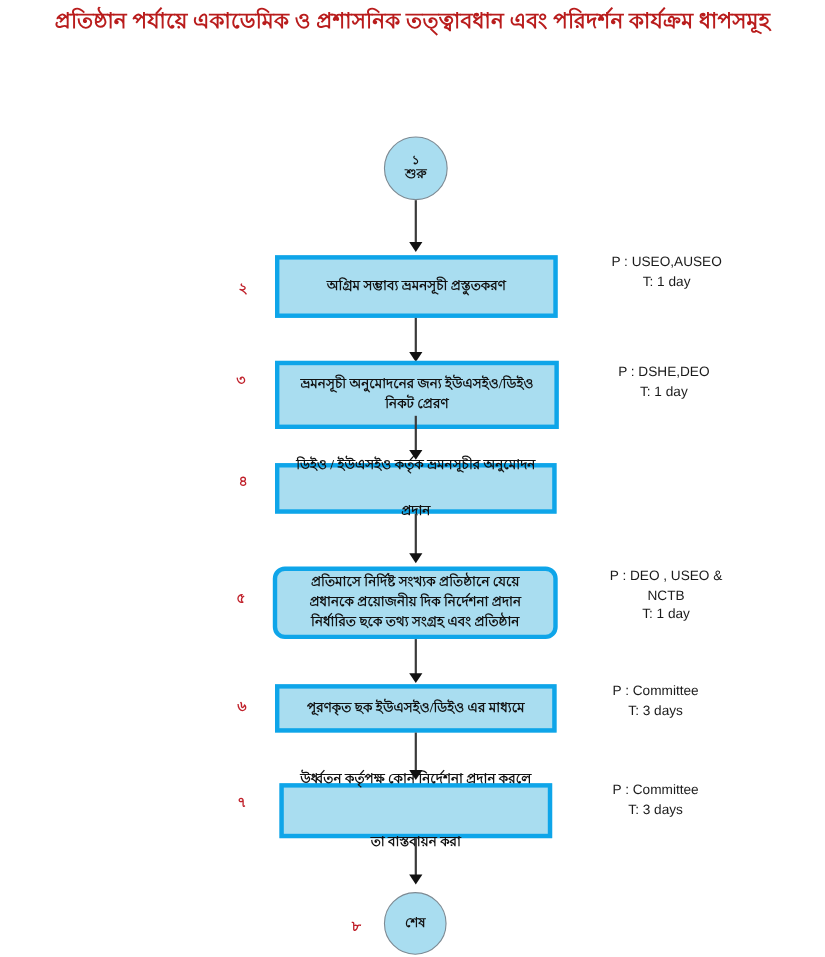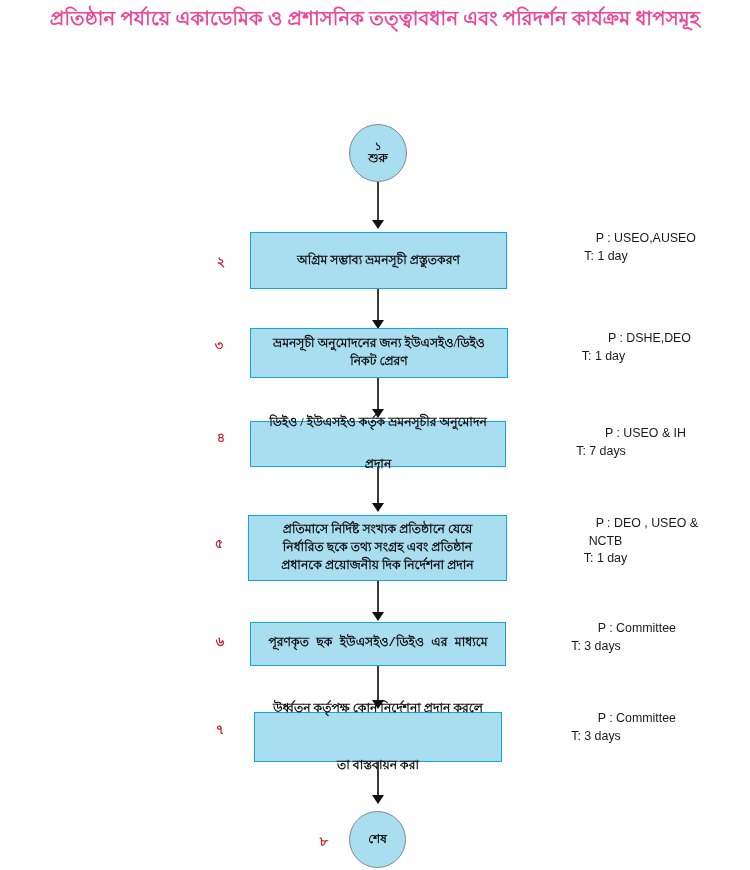--- a/index.html
+++ b/index.html
@@ -19,21 +19,21 @@
   #flow-title {
     position: absolute;
     left: 0;
     top: 4px;
     width: 750px;
     text-align: center;
     font-family: "Liberation Serif", serif;
     font-weight: bold;
     font-size: 19.5px;
     letter-spacing: 0.2px;
-    color: #ec4899;
+    color: #b91c1c;
     white-space: nowrap;
   }
 
   
   #flow-canvas {
     position: absolute;
     left: 0;
     top: 0;
     width: 750px;
     height: 870px;
@@ -63,21 +63,21 @@
   }
   .terminator .term-label {
     font-size: 12px;
   }
 
   
   .process-box {
     position: absolute;
     box-sizing: border-box;
     background: #a9ddf0;
-    border: 1px solid #0ea5e9;
+    border: 4px solid #0ea5e9;
     display: flex;
     flex-direction: column;
     align-items: center;
     justify-content: center;
     text-align: center;
     font-family: "Liberation Serif", serif;
     font-weight: bold;
     font-size: 12.3px;
     color: #111111;
     line-height: 1.45;
@@ -103,21 +103,21 @@
   .annotation {
     position: absolute;
     font-family: "Liberation Sans", sans-serif;
     font-size: 12.4px;
     color: #1a1a1a;
     line-height: 1.42;
     text-align: center;
     white-space: nowrap;
   }
   .annotation .ann-line { display: block; }
-  .annotation .ann-p { text-align: right; }
+  .annotation .ann-p { text-align: center; }
 
   
   .connector {
     position: absolute;
     width: 1.4px;
     background: #3a3a3a;
   }
   .arrowhead {
     position: absolute;
     width: 0;
@@ -148,62 +148,58 @@
   </div>
   <div class="annotation" style="left:516px; top:230px; width:180px;">
     <span class="ann-line ann-p">P : USEO,AUSEO</span>
     <span class="ann-line">T: 1 day</span>
   </div>
 
   <div class="connector" style="left:377.3px; top:289px; height:37px;"></div>
   <div class="arrowhead" style="left:372px; top:320px;"></div>
 
   <div class="step-number" style="left:205px; top:336px;">৩</div>
-  <div class="process-box" style="left:250px; top:328px; width:258px; height:50px;">
+  <div class="process-box" style="left:250px; top:328px; width:258px; height:62px;">
     <span class="line">ভ্রমনসূচী অনুমোদনের জন্য ইউএসইও/ডিইও</span>
     <span class="line">নিকট  প্রেরণ</span>
   </div>
   <div class="annotation" style="left:516px; top:330px; width:175px;">
     <span class="ann-line ann-p">P : DSHE,DEO</span>
     <span class="ann-line">T: 1 day</span>
   </div>
 
   <div class="connector" style="left:377.3px; top:378px; height:36px;"></div>
   <div class="arrowhead" style="left:372px; top:409px;"></div>
 
   <div class="step-number" style="left:207px; top:428px;">৪</div>
   <div class="process-box" style="left:250px; top:421px; width:256px; height:46px;gap:24px;">
     <span class="line">ডিইও / ইউএসইও কর্তৃক ভ্রমনসূচীর অনুমোদন</span>
     <span class="line">প্রদান</span>
   </div>
-  <div class="annotation" style="left:516px; top:425px; width:170px;">
-    <span class="ann-line ann-p">P : USEO &amp; IH</span>
-    <span class="ann-line">T: 7 days</span>
-  </div>
 
   <div class="connector" style="left:377.3px; top:467px; height:40px;"></div>
   <div class="arrowhead" style="left:372px; top:503px;"></div>
 
   <div class="step-number" style="left:205px; top:534px;">৫</div>
-  <div class="process-box" style="left:248px; top:515px; width:259px; height:66px;">
+  <div class="process-box" style="left:248px; top:515px; width:259px; height:66px;border-radius:11px;">
     <span class="line">প্রতিমাসে নির্দিষ্ট সংখ্যক প্রতিষ্ঠানে যেয়ে</span>
+    <span class="line">প্রধানকে প্রয়োজনীয় দিক নির্দেশনা প্রদান</span>
     <span class="line">নির্ধারিত ছকে তথ্য সংগ্রহ এবং প্রতিষ্ঠান</span>
-    <span class="line">প্রধানকে প্রয়োজনীয় দিক নির্দেশনা প্রদান</span>
   </div>
   <div class="annotation" style="left:513px; top:515px; width:185px;">
     <span class="ann-line ann-p">P : DEO , USEO &amp;</span>
     <span class="ann-line">NCTB</span>
     <span class="ann-line">T: 1 day</span>
   </div>
 
   <div class="connector" style="left:377.3px; top:581px; height:35px;"></div>
   <div class="arrowhead" style="left:372px; top:612px;"></div>
 
   <div class="step-number" style="left:206px; top:632px;">৬</div>
-  <div class="process-box" style="left:250px; top:622px; width:256px; height:44px;font-family:Liberation Mono, monospace;">
+  <div class="process-box" style="left:250px; top:622px; width:256px; height:44px;">
     <span class="line">পূরণকৃত ছক ইউএসইও/ডিইও  এর মাধ্যমে</span>
   </div>
   <div class="annotation" style="left:516px; top:620px; width:160px;">
     <span class="ann-line ann-p">P : Committee</span>
     <span class="ann-line">T: 3 days</span>
   </div>
 
   <div class="connector" style="left:377.3px; top:666px; height:38px;"></div>
   <div class="arrowhead" style="left:372px; top:700px;"></div>
 

